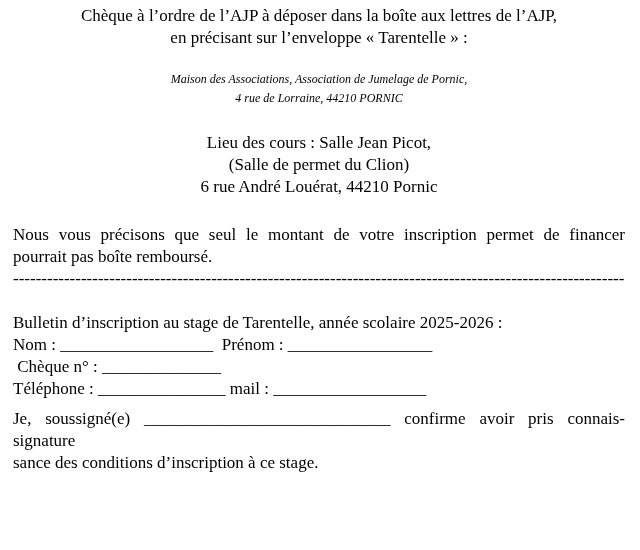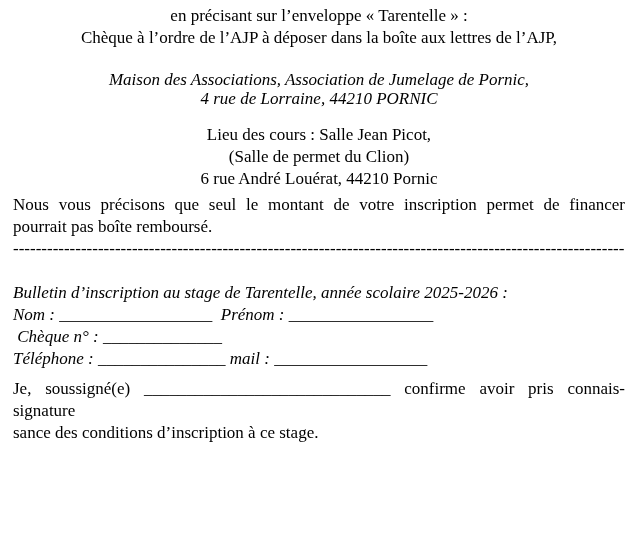--- a/index.html
+++ b/index.html
@@ -13,43 +13,43 @@
     font-family: "Liberation Serif", "DejaVu Serif", serif;
     font-size: 17px;
     line-height: 22px;
     padding: 5px 15px 0 13px;
     overflow: hidden;
   }
   .center { text-align: center; }
   .assoc {
     margin-top: 21px;
     font-style: italic;
-    font-size: 17px;
+    font-size: 12px;
     line-height: 19px;
   }
-  .venue  { margin-top: 16px; }
-  .notice { margin-top: 4px; }
+  .venue  { margin-top: 24px; }
+  .notice { margin-top: 26px; }
   .just   { text-align: justify; text-align-last: justify; }
   .divider-line {
     white-space: nowrap;
     overflow: hidden;
     height: 22px;
   }
   .form   { margin-top: 22px; }
-  .form-line { white-space: pre-wrap; font-style: italic; }
+  .form-line { white-space: pre-wrap; }
   .signoff { margin-top: 8px; }
 </style>
 </head>
 <body>
 
 <div class="page">
 
   <div class="center">
+    <div>Chèque à l’ordre de l’AJP à déposer dans la boîte aux lettres de l’AJP,</div>
     <div>en précisant sur l’enveloppe « Tarentelle » :</div>
-    <div>Chèque à l’ordre de l’AJP à déposer dans la boîte aux lettres de l’AJP,</div>
   </div>
 
   <div class="center assoc">
     <div>Maison des Associations, Association de Jumelage de Pornic,</div>
     <div>4 rue de Lorraine, 44210 PORNIC</div>
   </div>
 
   <div class="center venue">
     <div>Lieu des cours : Salle Jean Picot,</div>
     <div>(Salle de permet du Clion)</div>

